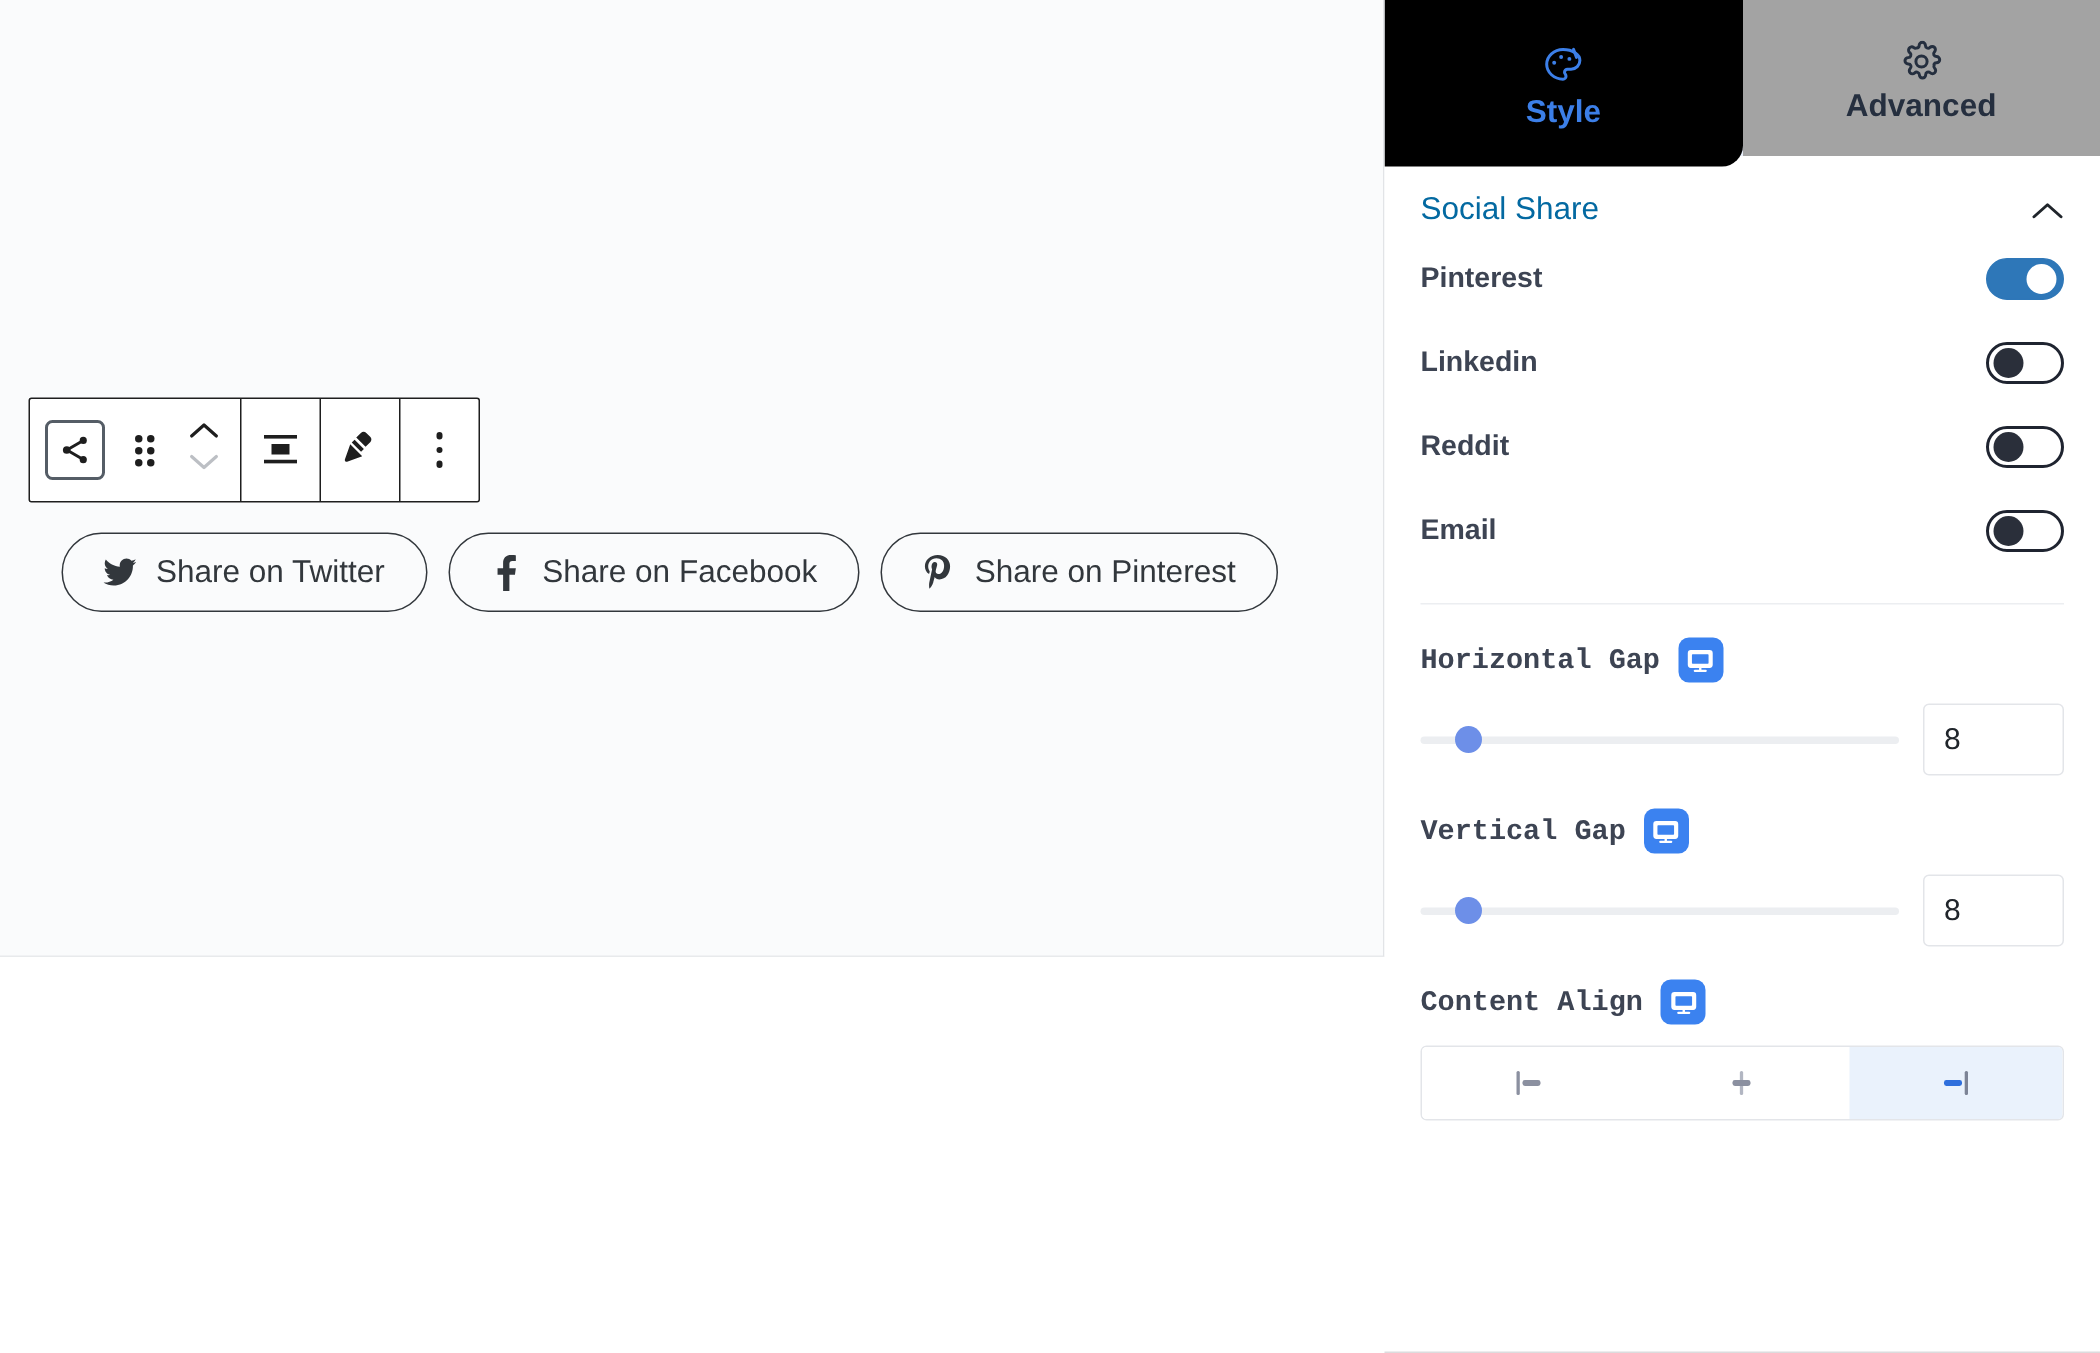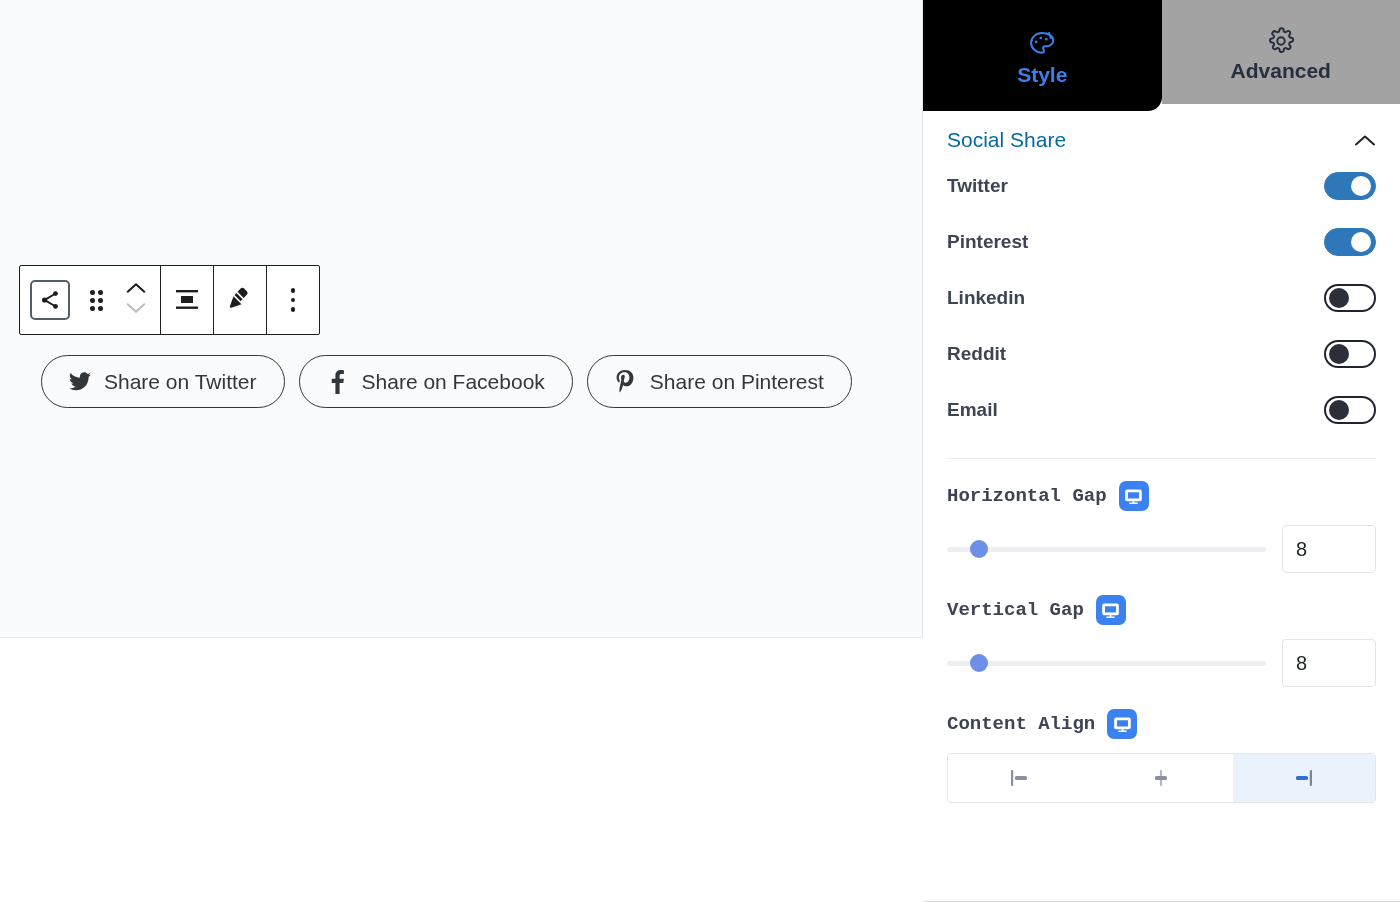--- a/index.html
+++ b/index.html
@@ -414,26 +414,20 @@
       <div class="section-head">
         <span class="section-title">Social Share</span>
         <span class="chev">
           <svg width="22" height="13" viewBox="0 0 22 13" fill="none" stroke="#20252b" stroke-width="2" stroke-linecap="round" stroke-linejoin="round">
             <polyline points="2,10.5 11,2.5 20,10.5"></polyline>
           </svg>
         </span>
       </div>
 
       <div class="toggle-row">
-        <span class="toggle-label">Twitter</span>
-        <span class="switch on">
-            <span class="knob"></span>
-          </span>
-      </div>
-      <div class="toggle-row">
         <span class="toggle-label">Pinterest</span>
         <span class="switch on">
             <span class="knob"></span>
           </span>
       </div>
       <div class="toggle-row">
         <span class="toggle-label">Linkedin</span>
         <span class="switch off">
             <span class="knob"></span>
           </span>

